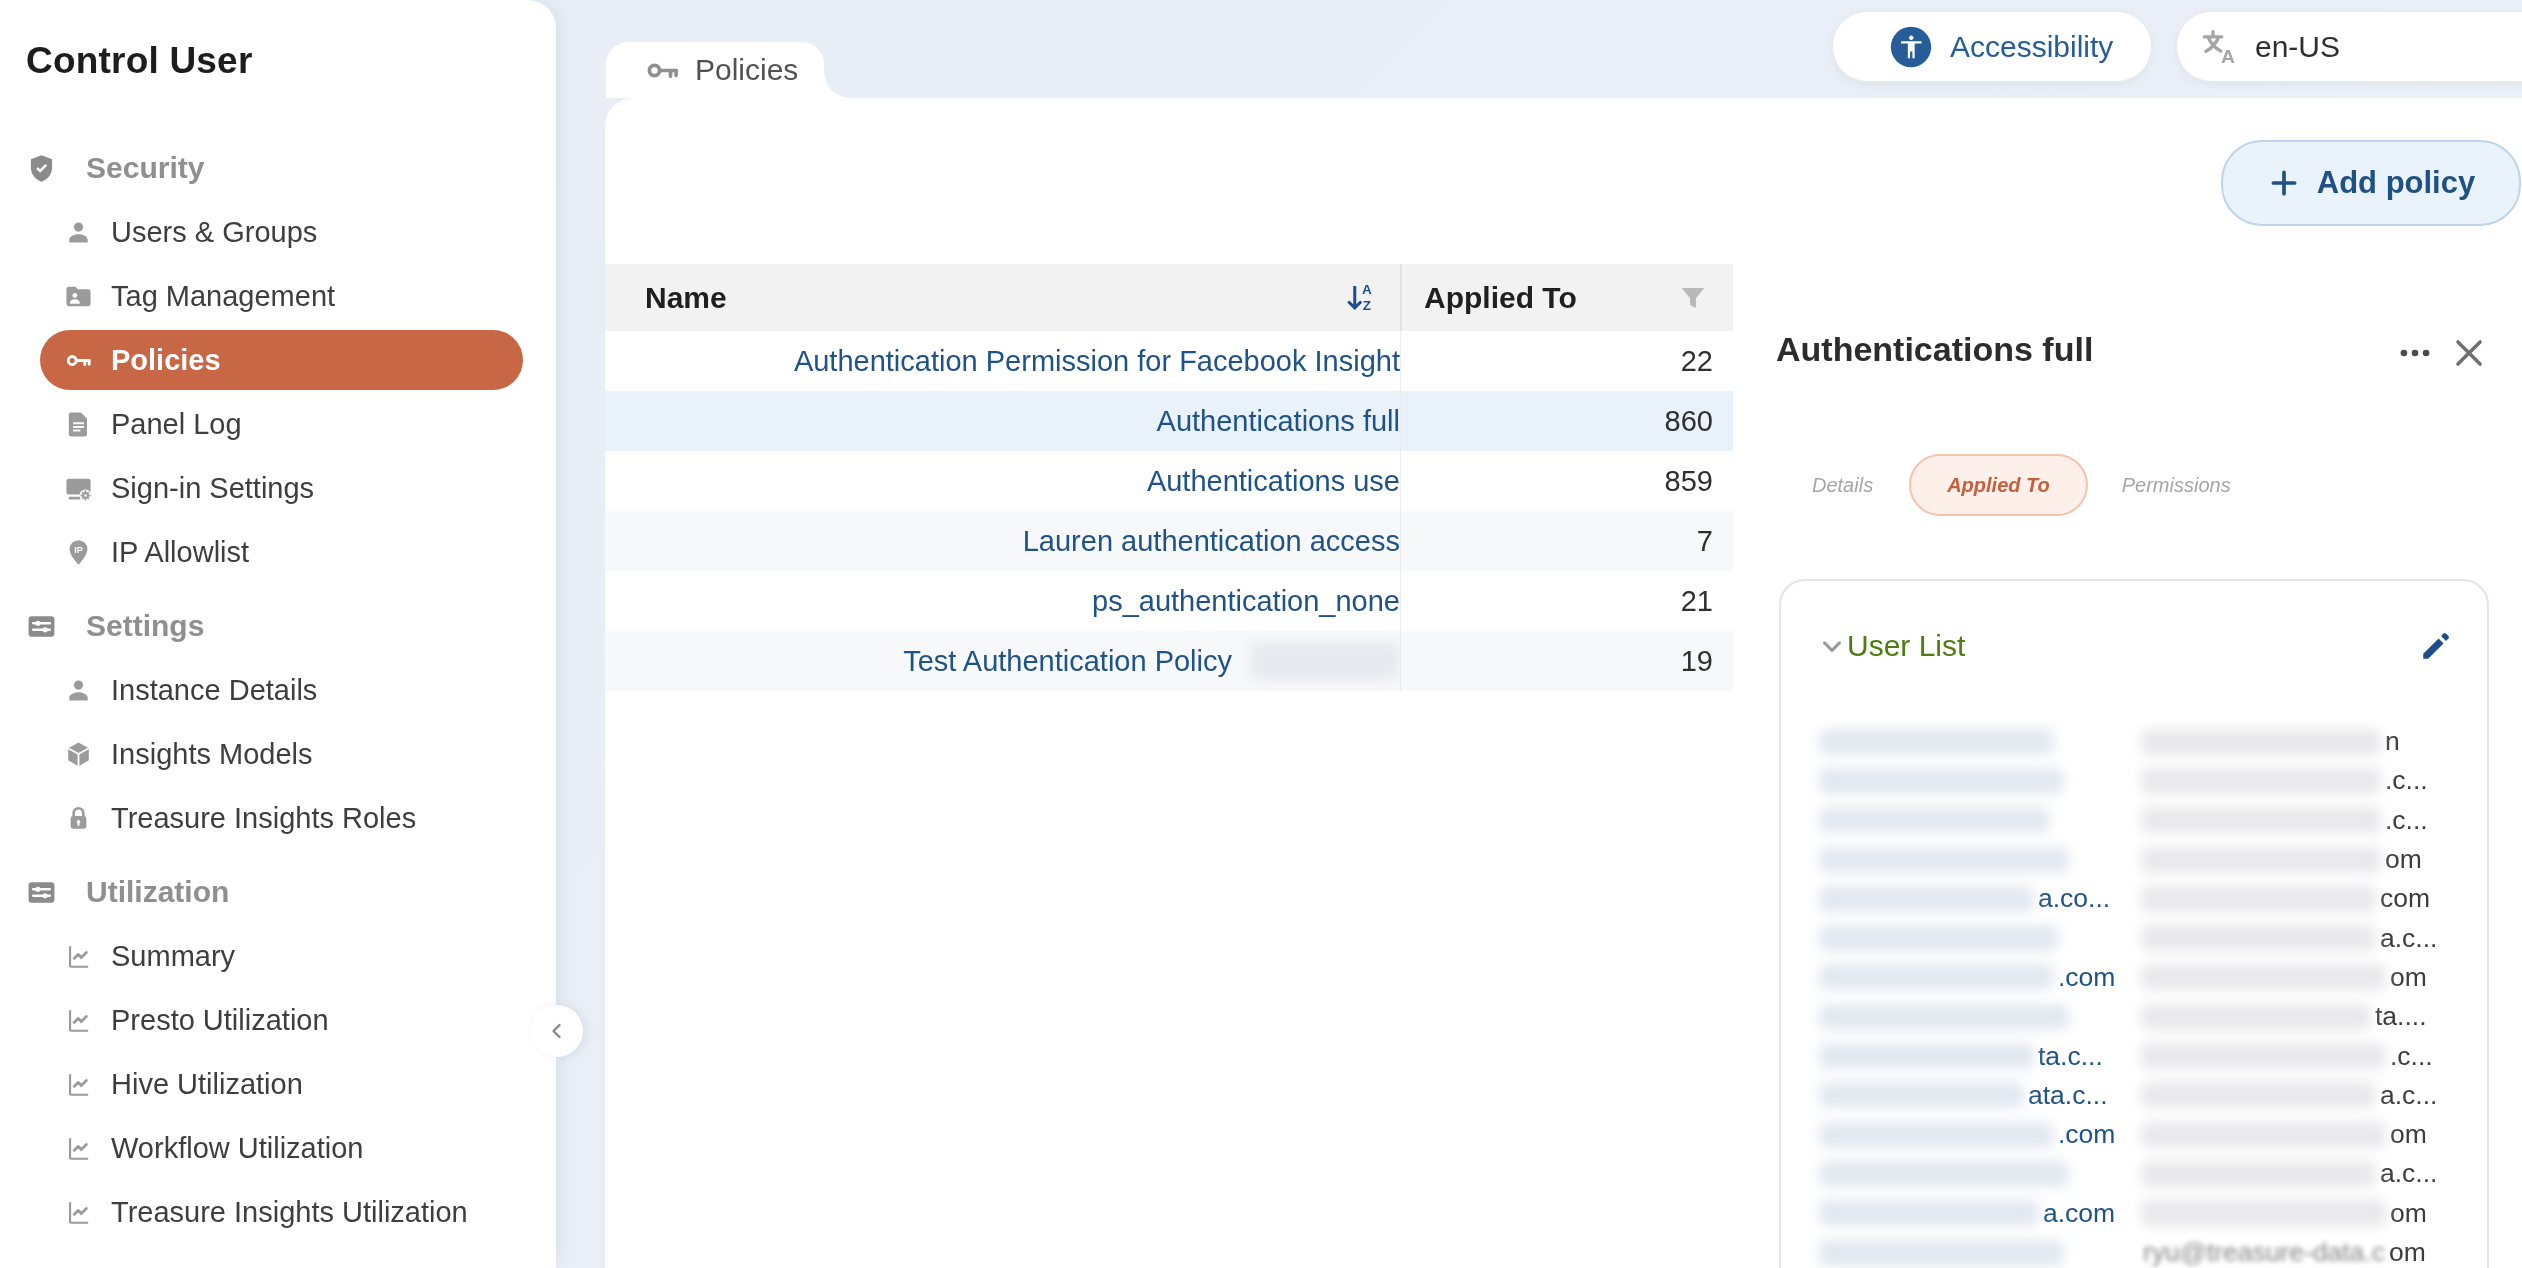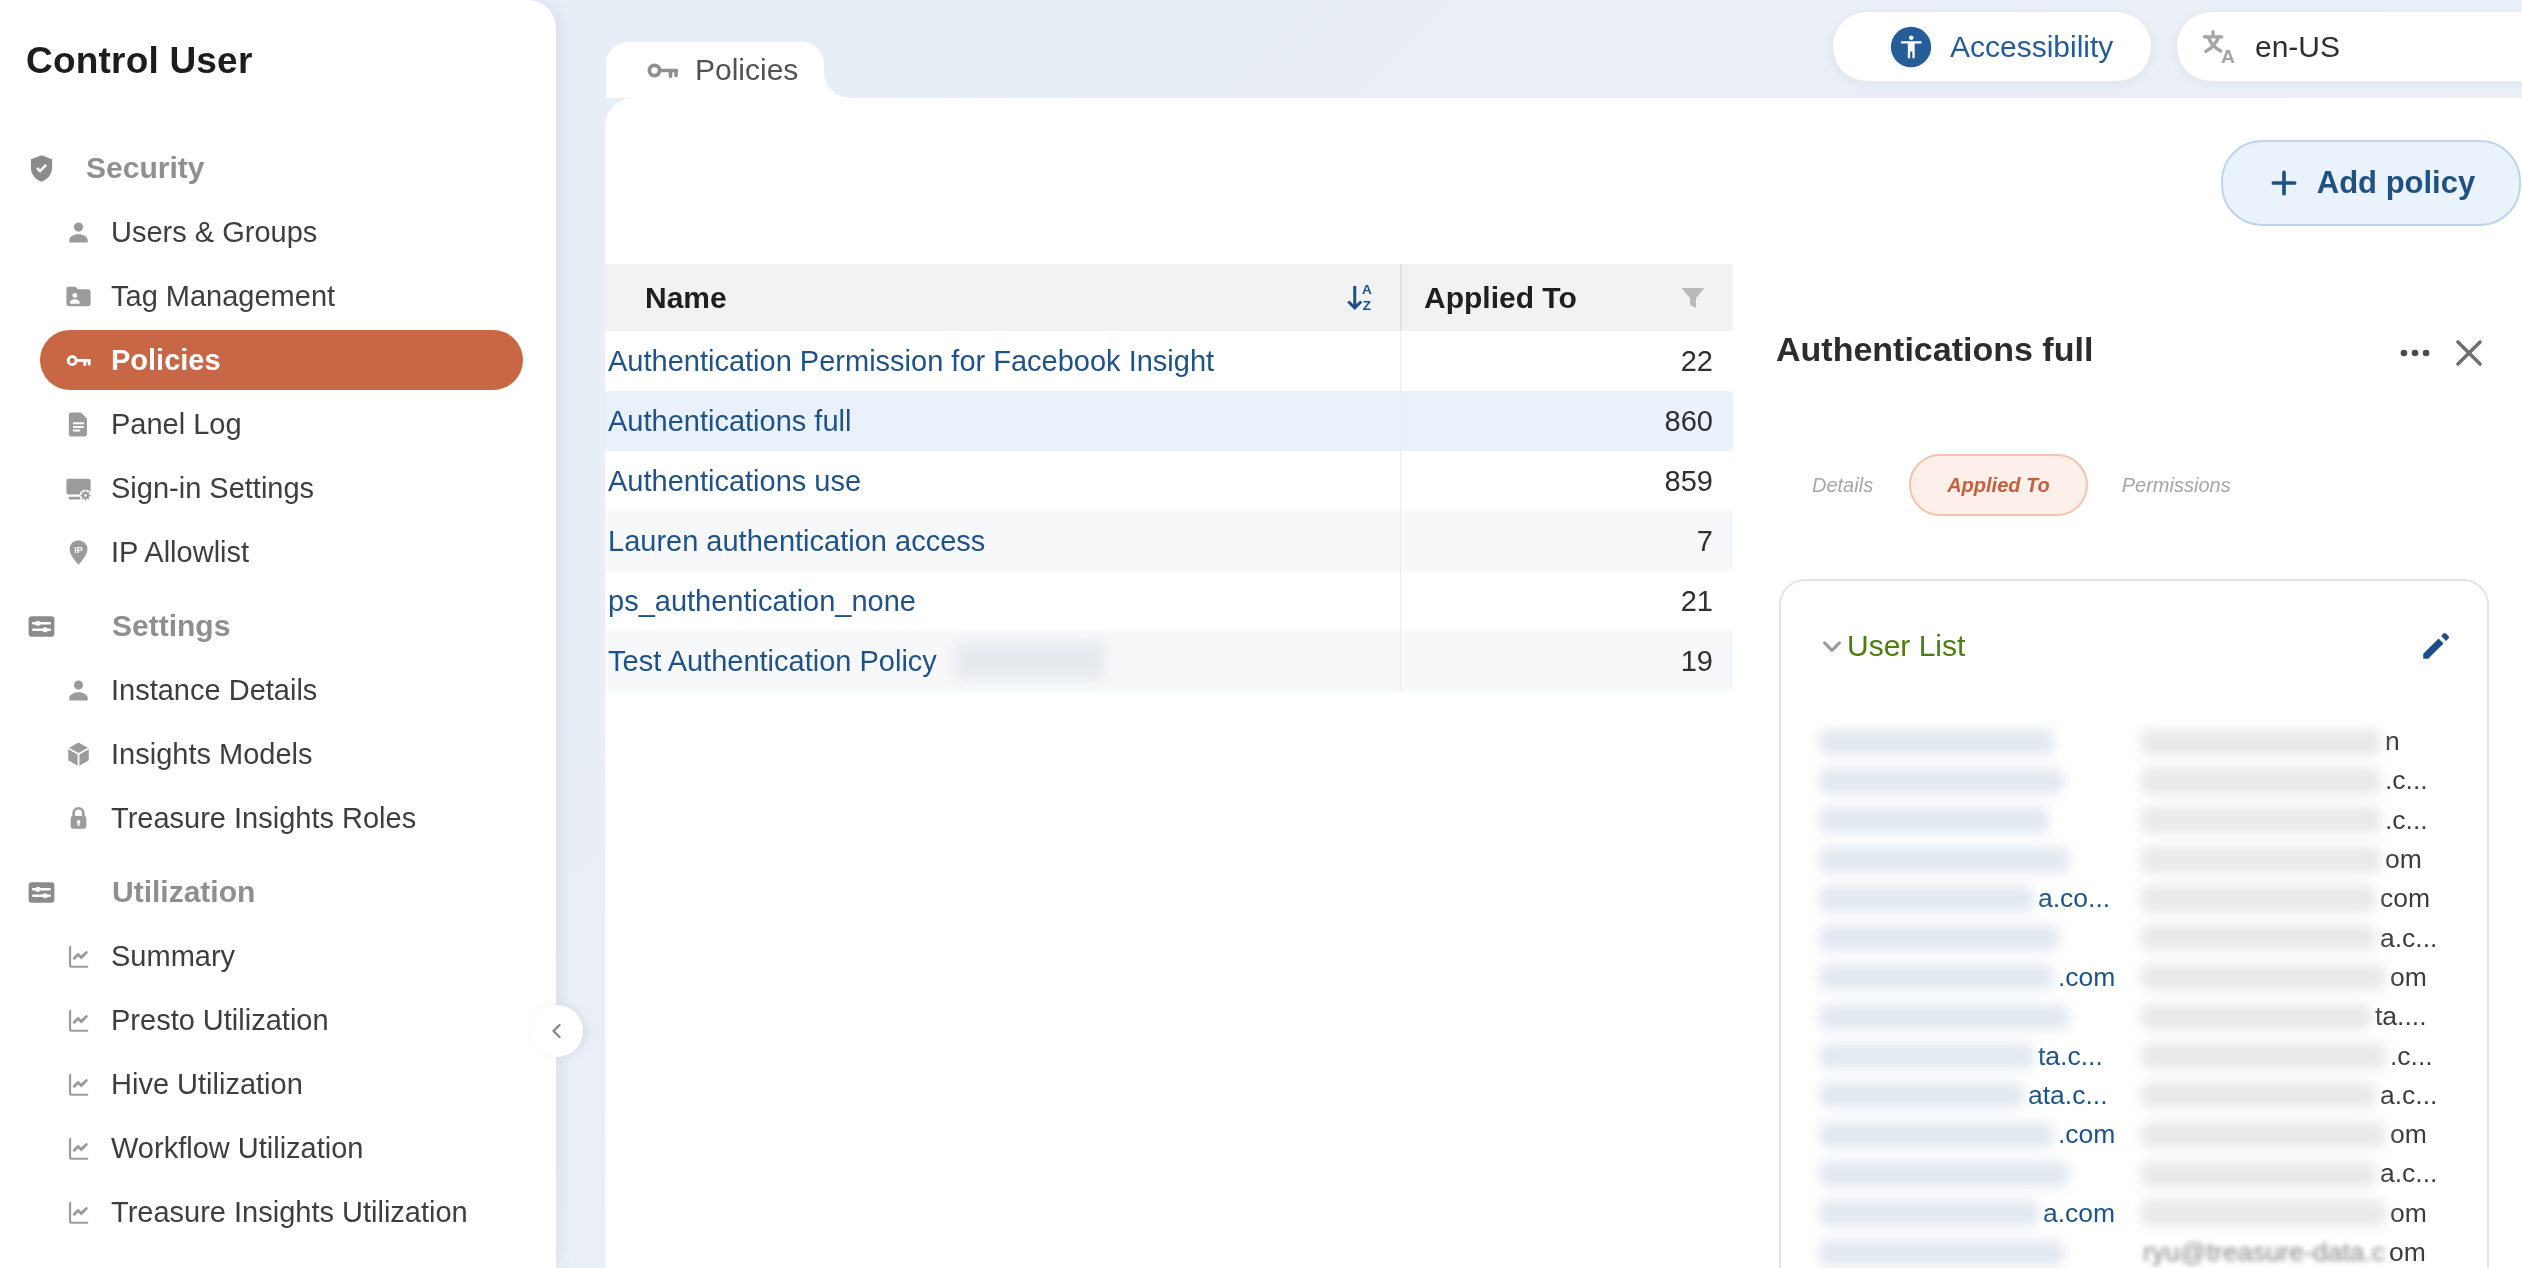--- a/index.html
+++ b/index.html
@@ -16,21 +16,21 @@
     background:linear-gradient(135deg,#e7edf6 0%,#eaeff7 55%,#eef2f8 100%);}
   .abs{position:absolute;}
 
   
   .sidebar{left:0;top:0;width:556px;height:1268px;background:var(--surface);
     border-top-right-radius:28px;box-shadow:6px 0 18px -6px rgba(70,90,120,.14);z-index:3;}
   .sb-title{position:absolute;left:26px;top:40px;font-size:37px;font-weight:600;color:#1d1d1d;letter-spacing:.2px;}
   .sb-nav{position:absolute;left:0;top:136px;width:556px;}
   .nav-row{position:relative;height:64px;display:flex;align-items:center;}
   .nav-row.section{margin-top:0;}
-  .nav-row.section.gap{margin-top:10px;gap:26px;}
+  .nav-row.section.gap{margin-top:10px;}
   .nav-row.section .icon{margin-left:26px;width:31px;height:31px;color:#8b8b8b;}
   .nav-row.section .nav-label{margin-left:29px;font-size:30px;font-weight:600;color:var(--text-gray);}
   .nav-item{cursor:pointer;}
   .nav-item .icon{margin-left:64px;width:29px;height:29px;color:var(--icon-gray);}
   .nav-item .nav-label{margin-left:18px;font-size:29px;color:#3e3e3e;}
   .nav-item .pill{position:absolute;left:40px;top:2px;width:483px;height:60px;border-radius:30px;
     background:var(--accent-orange);z-index:0;}
   .nav-item > *{position:relative;z-index:1;}
   .nav-item.selected .icon{color:#ffffff;}
   .nav-item.selected .nav-label{color:#ffffff;font-weight:600;}
@@ -71,21 +71,21 @@
   .thead{display:grid;grid-template-columns:795px 333px;height:67px;background:var(--header-bg);}
   .th{display:flex;align-items:center;font-size:30px;font-weight:700;color:#1f1f1f;}
   .th.name{padding-left:40px;justify-content:space-between;}
   .th.applied{padding-left:22px;border-left:2px solid #e2e2e4;justify-content:space-between;}
   .th .icon.sort{width:36px;height:36px;margin-right:22px;color:#1d4e89;cursor:pointer;}
   .th .icon.filter{width:32px;height:32px;margin-right:24px;color:#b9b9b9;cursor:pointer;}
   .trow{display:grid;grid-template-columns:795px 333px;height:60px;background:#fff;cursor:pointer;}
   .trow.stripe{background:var(--row-stripe);}
   .trow.selected{background:var(--row-selected);}
   .tcell{display:flex;align-items:center;font-size:29px;overflow:hidden;}
-  .tcell.name{padding-left:3px;}
+  .tcell.name{padding-left:3px;justify-content:flex-end;}
   .tcell.name a{color:var(--link-blue);text-decoration:none;white-space:nowrap;}
   .tcell.num{justify-content:flex-end;padding-right:20px;color:#2f2f2f;border-left:1.5px solid #ececee;}
   .redact-blob{width:150px;height:38px;margin-left:18px;border-radius:8px;background:#e6eaef;filter:blur(6px);}
 
   
   .panel-title{left:1776px;top:330px;font-size:34px;font-weight:600;color:#2c2c2c;z-index:2;}
   .panel-actions{left:2396px;top:334px;z-index:2;display:flex;align-items:center;}
   .panel-actions .icon{width:38px;height:38px;color:#4a4a4a;cursor:pointer;}
   .panel-actions .icon.close{margin-left:16px;color:#6f6f6f;}
   .ptabs{left:1810px;top:452px;height:66px;display:flex;align-items:center;z-index:2;}

